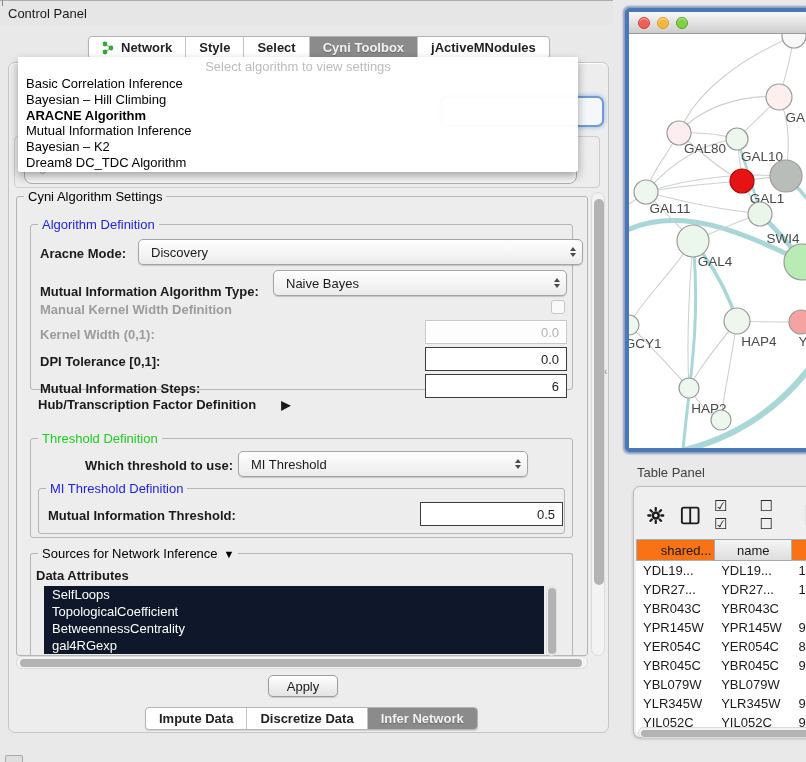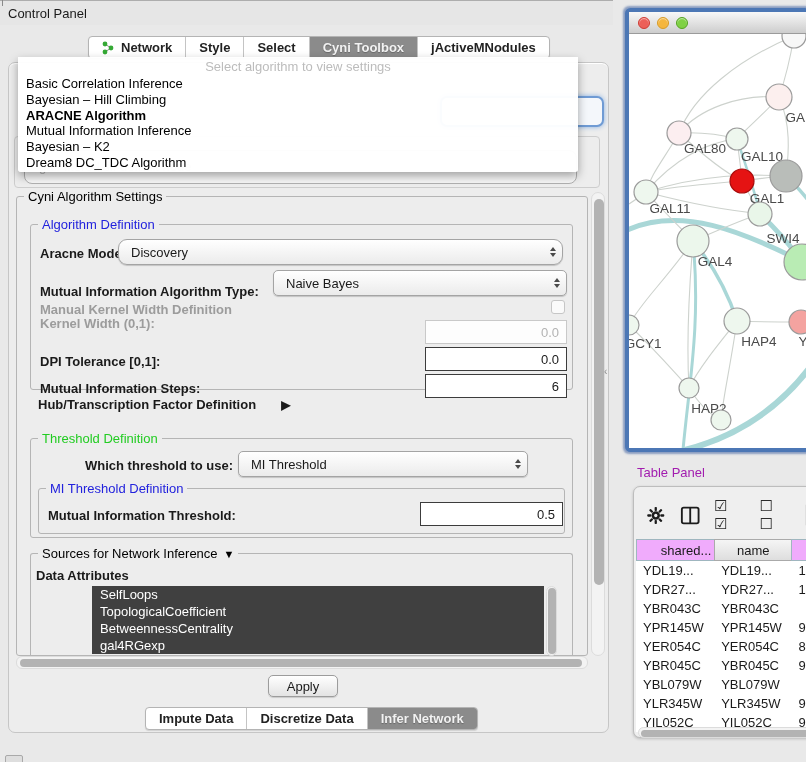--- a/index.html
+++ b/index.html
@@ -37,45 +37,45 @@
   .lbl { position:absolute; font-size:13px; font-weight:bold; white-space:nowrap; }
   .lbl.dis { color:#9c9c9c; }
   .combo { position:absolute; border:1px solid #a4a4a4; border-radius:5px; background:linear-gradient(#ffffff,#ebebeb); box-shadow:0 1px 1px rgba(0,0,0,.18); font-size:13px; display:flex; align-items:center; padding:0 24px 0 12px; }
   .arrows { position:absolute; right:6px; top:50%; transform:translateY(-50%); display:flex; flex-direction:column; gap:2px; }
   .tri-up { width:0; height:0; border-left:3.5px solid transparent; border-right:3.5px solid transparent; border-bottom:4.5px solid #4a4a4a; }
   .tri-dn { width:0; height:0; border-left:3.5px solid transparent; border-right:3.5px solid transparent; border-top:4.5px solid #4a4a4a; }
   .field { position:absolute; background:#fff; border:1.5px solid #3c3c3c; font-size:13px; display:flex; align-items:center; justify-content:flex-end; padding:0 7px; }
   .field.dis { border:1px solid #c9c9c9; color:#b3b3b3; background:#fdfdfd; }
   .chk { position:absolute; width:14px; height:14px; border:1px solid #c6c6c6; border-radius:3px; background:#fafafa; }
   .attr-list { position:absolute; left:44px; top:586px; width:500px; }
-  .attr-item { height:17px; background:#404040; color:#fff; font-size:13px; line-height:17px; padding-left:8px; white-space:nowrap;margin-left:48px; }
+  .attr-item { height:17px; background:#0f172a; color:#fff; font-size:13px; line-height:17px; padding-left:8px; white-space:nowrap; }
   .sb-track-v { position:absolute; background:#f3f3f3; border:1px solid #dcdcdc; border-radius:7px; }
   .sb-thumb { position:absolute; background:#b3b3b3; border-radius:6px; }
 
   .apply-btn { left:268px; top:675px; width:70px; height:22px; border:1px solid #9c9c9c; border-radius:5px; background:linear-gradient(#ffffff,#e3e3e3); font-size:13px; display:flex; align-items:center; justify-content:center; box-shadow:0 1px 1px rgba(0,0,0,.15); }
 
   .divider-caret { left:604px; top:366px; font-size:10px; color:#8a8a8a; }
 
   
   .net-win { left:629px; top:12px; width:177px; height:436px; border-radius:2px; box-shadow:0 0 0 4px #4c77b5, 0 0 2px 6px rgba(60,95,160,.55); background:#fff; }
   .net-titlebar { position:absolute; left:0; top:0; width:100%; height:22px; background:linear-gradient(#f8f8f8,#cdcdcd); border-bottom:1px solid #9b9b9b; display:flex; align-items:center; gap:7px; padding-left:9px; }
   .tl { width:12px; height:12px; border-radius:50%; box-shadow:inset 0 1px 1px rgba(255,255,255,.6); }
   .tl.red { background:#ec6058; border:1px solid #ce3c34; }
   .tl.yel { background:#f5b63e; border:1px solid #d89b26; }
   .tl.grn { background:#7fd143; border:1px solid #55a321; }
   .net-canvas { position:absolute; left:0; top:22px; width:177px; height:414px; background:#fff; overflow:hidden; }
 
   
-  .tp-label { left:637px; top:465px; font-size:13px; color:#a21caf; }
+  .tp-label { left:637px; top:465px; font-size:13px; color:#404040; }
   .tp-win { left:633px; top:486px; width:190px; height:252px; background:#efefef; border:1px solid #bdbdbd; border-radius:7px; box-shadow:0 1px 3px rgba(0,0,0,.2); }
   .tp-toolbar { position:absolute; left:12px; top:10px; display:flex; align-items:center; gap:14px; }
   .tbl { position:absolute; left:2px; top:52px; width:200px; overflow:hidden; font-size:13px; }
   .tbl-head { display:flex; height:22px; }
   .th { display:flex; align-items:center; justify-content:center; border:1px solid #9fb6bf; border-right:none; font-size:13px; }
-  .th.blue { background:#f0abfc;padding-left:21px; }
+  .th.blue { background:#f97316;padding-left:21px; }
   .th.gray { background:linear-gradient(#f5f5f5,#dedede); border-color:#aaa; }
   .tbl-body .tr { display:flex; height:19px; background:#fff; }
   .td { padding-left:7px; display:flex; align-items:center; white-space:nowrap; overflow:hidden; }
   .sb-track-h { position:absolute; background:#f3f3f3; border:1px solid #dcdcdc; border-radius:6px; }
 
   .corner-box { left:5px; top:755px; width:18px; height:10px; border:1px solid #a9a9a9; background:#dedede; border-radius:2px; }
   .tl-tick { left:2px; top:0; width:1px; height:6px; background:#8a8a8a; }
 </style>
 </head>
 <body>
@@ -137,41 +137,41 @@
 
 <div class="abs settings-vp">
 
   <div class="gbox" style="left:6px; top:10px; width:572px; height:460px;"></div>
   <div class="gtitle" style="left:14px; top:3px; color:#000;">Cyni Algorithm Settings</div>
 
   <div class="gbox" style="left:20px; top:38px; width:543px; height:166px;"></div>
   <div class="gtitle" style="left:28px; top:31px; color:#2222dd;">Algorithm Definition</div>
 
   <div class="lbl" style="left:30px; top:60px;">Aracne Mode:</div>
-  <div class="combo" style="left:108px; top:53px; width:445px; height:26px;border-radius:9px;">
+  <div class="combo" style="left:128px; top:53px; width:445px; height:26px;">
     <span>Discovery</span>
     <span class="arrows">
         <span class="tri-up"></span>
         <span class="tri-dn"></span>
       </span>
   </div>
 
   <div class="lbl" style="left:30px; top:98px;">Mutual Information Algorithm Type:</div>
   <div class="combo" style="left:263px; top:84px; width:294px; height:26px;">
     <span>Naive Bayes</span>
     <span class="arrows">
         <span class="tri-up"></span>
         <span class="tri-dn"></span>
       </span>
   </div>
 
   <div class="lbl dis" style="left:30px; top:116px;">Manual Kernel Width Definition</div>
   <div class="chk" style="left:541px; top:114px;"></div>
 
-  <div class="lbl dis" style="left:30px; top:130px;text-align:right;">Kernel Width (0,1):</div>
+  <div class="lbl dis" style="left:30px; top:141px;text-align:right;">Kernel Width (0,1):</div>
   <div class="field dis" style="left:415px; top:134px; width:142px; height:24px;">
     <span>0.0</span>
   </div>
 
   <div class="lbl" style="left:30px; top:168px;">DPI Tolerance [0,1]:</div>
   <div class="field" style="left:415px; top:161px; width:142px; height:24px;">
     <span>0.0</span>
   </div>
 
   <div class="lbl" style="left:30px; top:195px;">Mutual Information Steps:</div>

